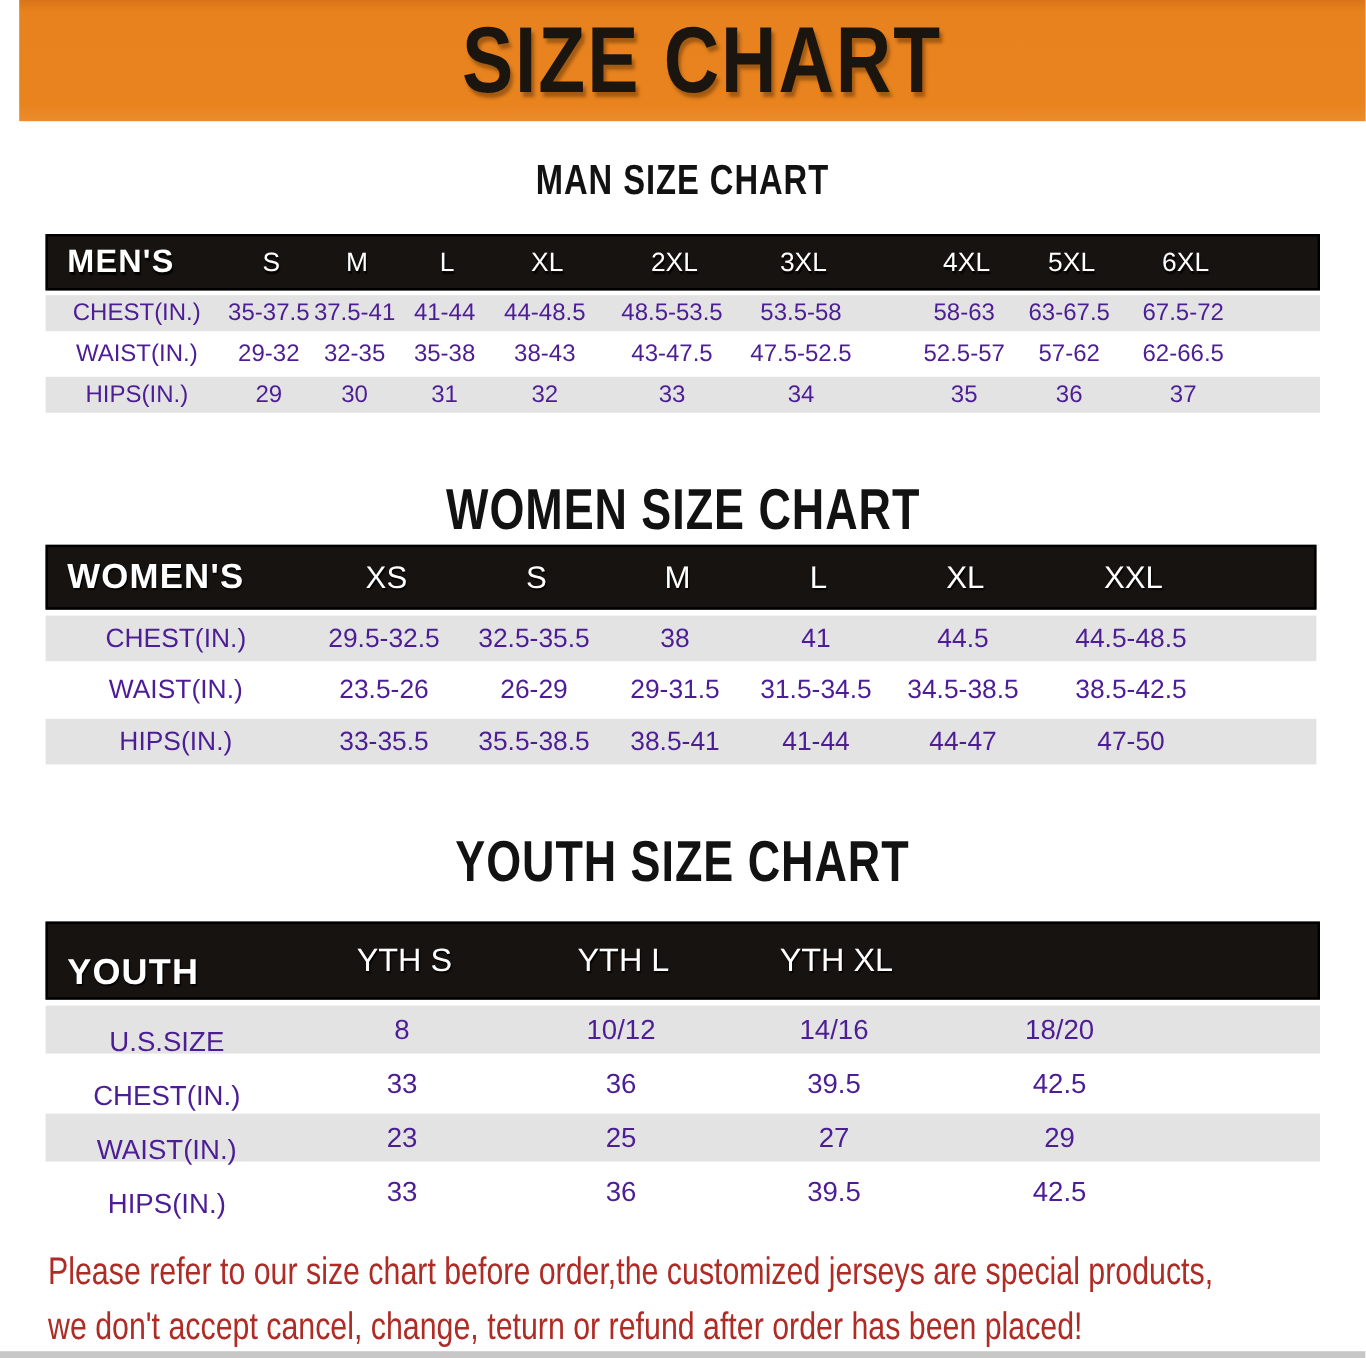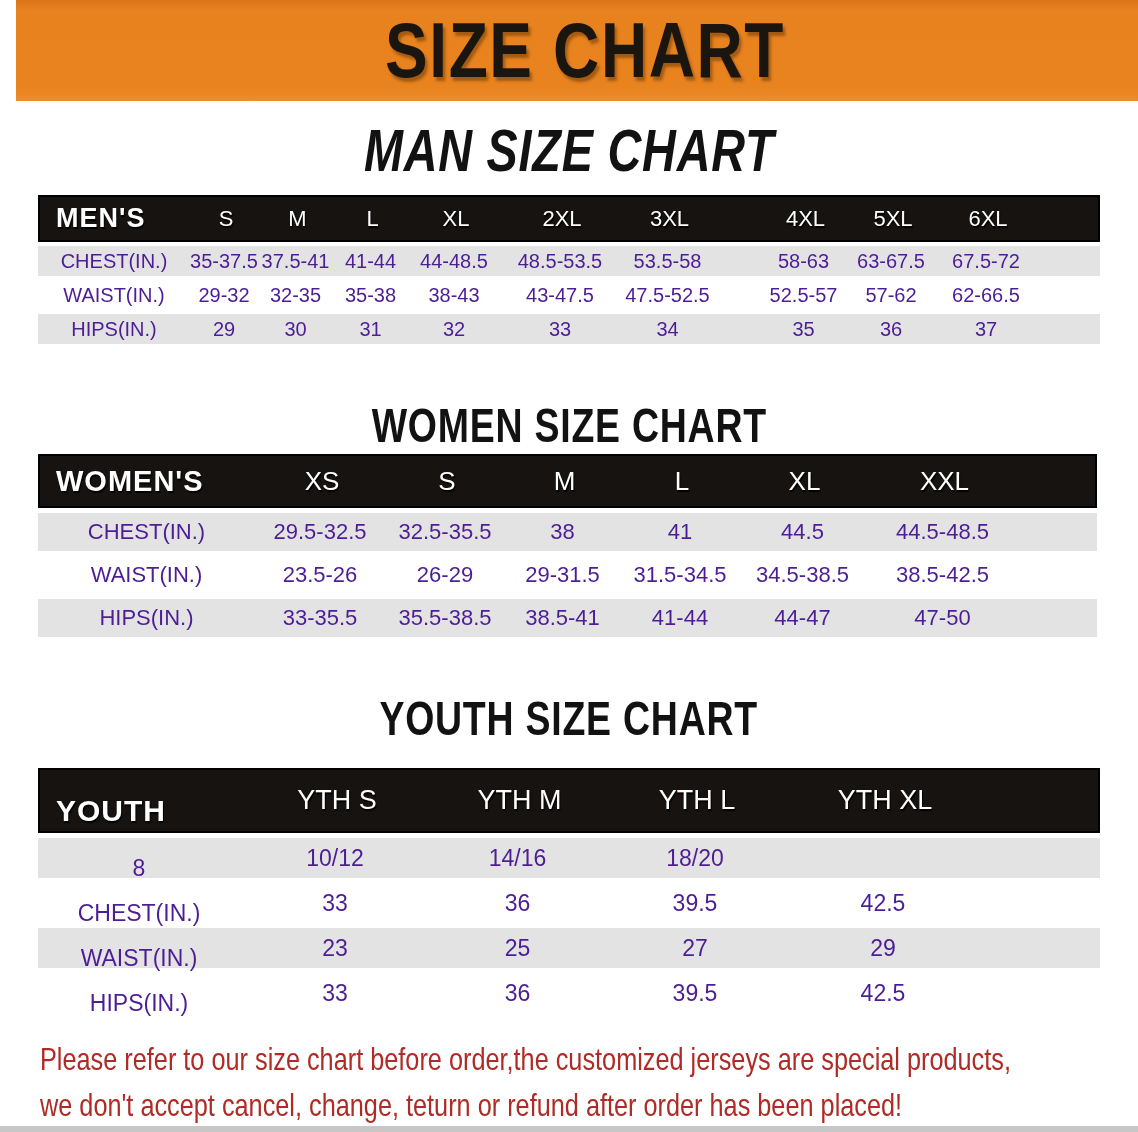--- a/index.html
+++ b/index.html
@@ -20,21 +20,21 @@
     text-shadow:3px 4px 3px rgba(50,25,0,.38);
   }
   
   .sec-title{
     left:0;width:1138px;text-align:center;font-weight:bold;color:#121212;
   }
   .sec-title .t{
     display:inline-block;transform:scaleX(.78);transform-origin:center;
     white-space:nowrap;letter-spacing:1px;
   }
-  #title-men{top:117px;height:68px;line-height:68px;font-size:60px;font-style:italic;}
+  #title-men{top:117px;height:68px;line-height:68px;font-size:35px;}
   #title-women{top:392px;height:68px;line-height:68px;font-size:48px;}
   #title-youth{top:685px;height:68px;line-height:68px;font-size:48px;}
   
   .tbl{box-sizing:border-box;}
   .row{display:flex;align-items:stretch;}
   .cell{
     box-sizing:border-box;display:flex;align-items:center;justify-content:center;
     text-align:center;flex:0 0 auto;white-space:nowrap;
   }
   .thead{
@@ -208,26 +208,26 @@
 </div>
 
 <div class="abs sec-title" id="title-youth">
   <span class="t">YOUTH SIZE CHART</span>
 </div>
 
 <div class="abs tbl" id="tbl-youth">
   <div class="row thead">
     <div class="cell lab">YOUTH</div>
     <div class="cell">YTH S</div>
-    <div class="cell">YTH M</div>
     <div class="cell">YTH L</div>
     <div class="cell">YTH XL</div>
     <div class="cell"></div>
   </div>
   <div class="row drow r-gray">
+    <div class="cell">U.S.SIZE</div>
     <div class="cell">8</div>
     <div class="cell">10/12</div>
     <div class="cell">14/16</div>
     <div class="cell">18/20</div>
     <div class="cell"></div>
   </div>
   <div class="row drow r-white">
     <div class="cell">CHEST(IN.)</div>
     <div class="cell">33</div>
     <div class="cell">36</div>

